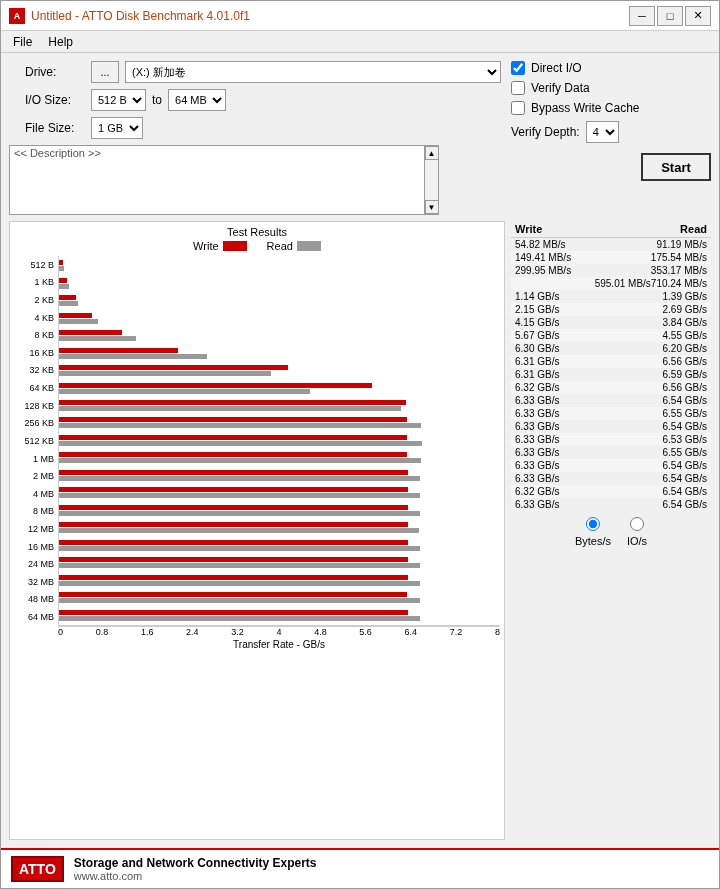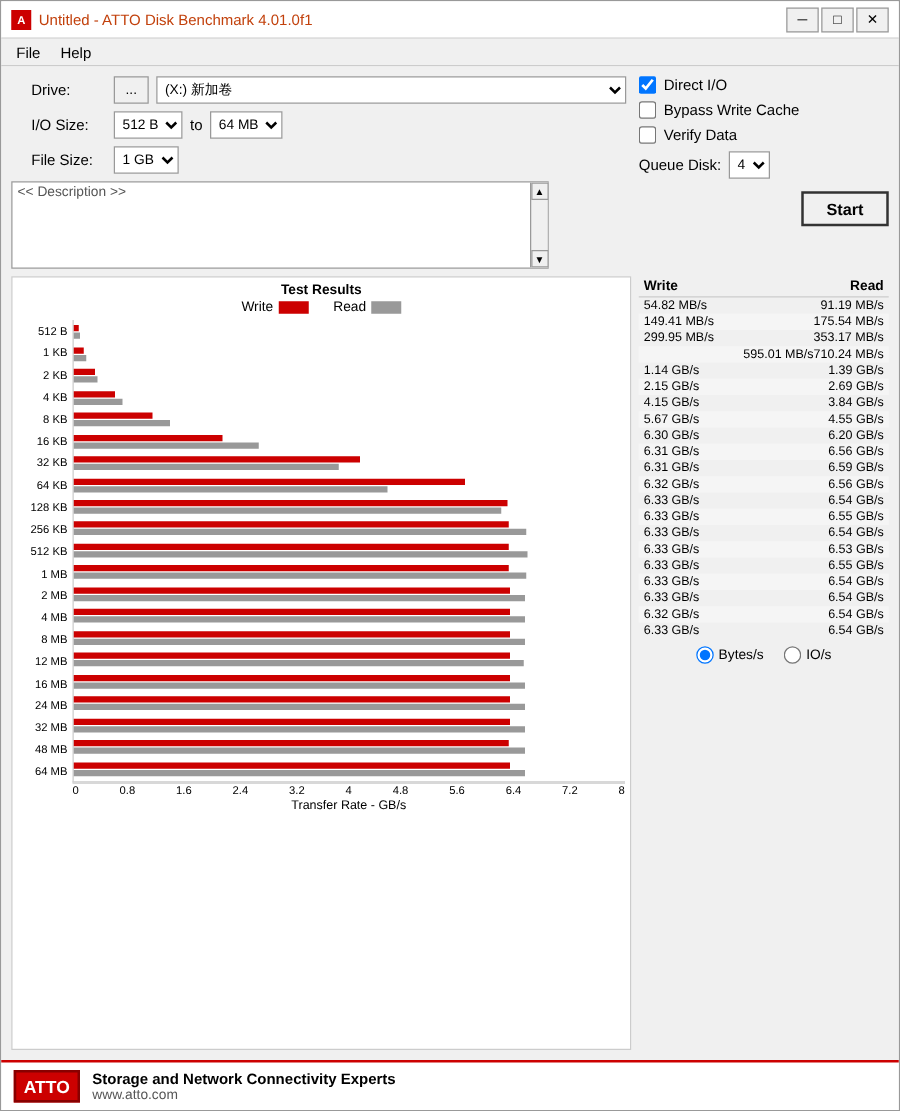--- a/index.html
+++ b/index.html
@@ -192,21 +192,21 @@
       cursor: pointer;
     }
     .chart-area {
       display: flex;
       gap: 6px;
       flex: 1;
     }
     .chart-title {
       text-align: center;
       font-size: 11px;
-      font-weight: bold;
+      font-weight: normal;
       margin-bottom: 2px;
     }
     .legend {
       display: flex;
       justify-content: center;
       gap: 20px;
       margin-bottom: 4px;
       font-size: 11px;
     }
     .legend-item {
@@ -236,20 +236,21 @@
       gap: 16px;
       align-items: center;
       margin-top: 6px;
       font-size: 11px;
       justify-content: center;
     }
     .radio-item {
       display: flex;
       align-items: center;
       gap: 4px;
+      flex-direction: column;
     }
     .footer-bar {
       height: 40px;
       background: white;
       border-top: 2px solid #cc0000;
       display: flex;
       align-items: center;
       padding: 0 10px;
       gap: 10px;
     }
@@ -330,28 +331,28 @@
         </div>
       </div>
 
       <div class="right-controls">
         <div class="checkbox-row">
           <input type="checkbox" checked="" style="">
           <label>Direct I/O</label>
         </div>
         <div class="checkbox-row">
           <input type="checkbox" style="">
-          <label>Bypass Write Cache</label>
+          <label>Verify Data</label>
         </div>
         <div class="checkbox-row">
           <input type="checkbox" style="">
-          <label>Verify Data</label>
+          <label>Bypass Write Cache</label>
         </div>
         <div class="queue-row">
-          <span>Queue Disk:</span>
+          <span>Verify Depth:</span>
           <select>
             <option>4</option>
           </select>
         </div>
         <button class="start-btn">Start</button>
       </div>
     </div>
 
     <div class="chart-area">
 

